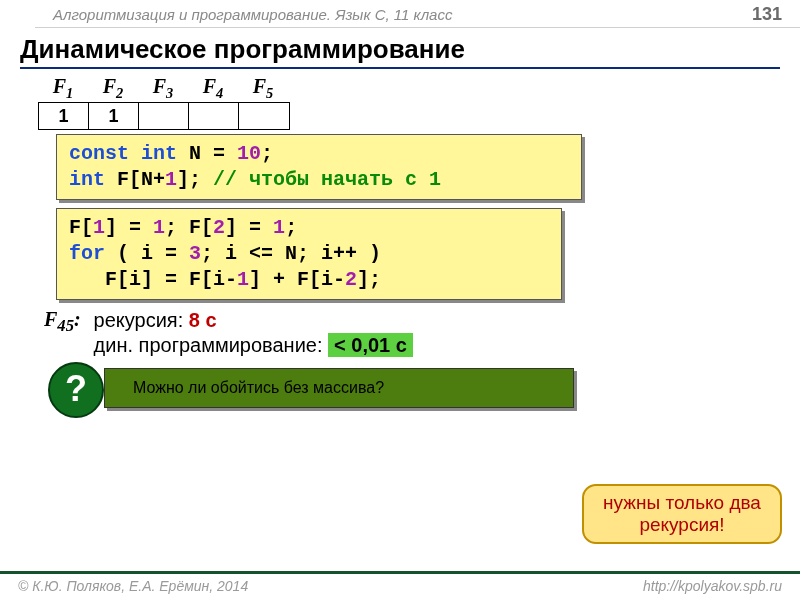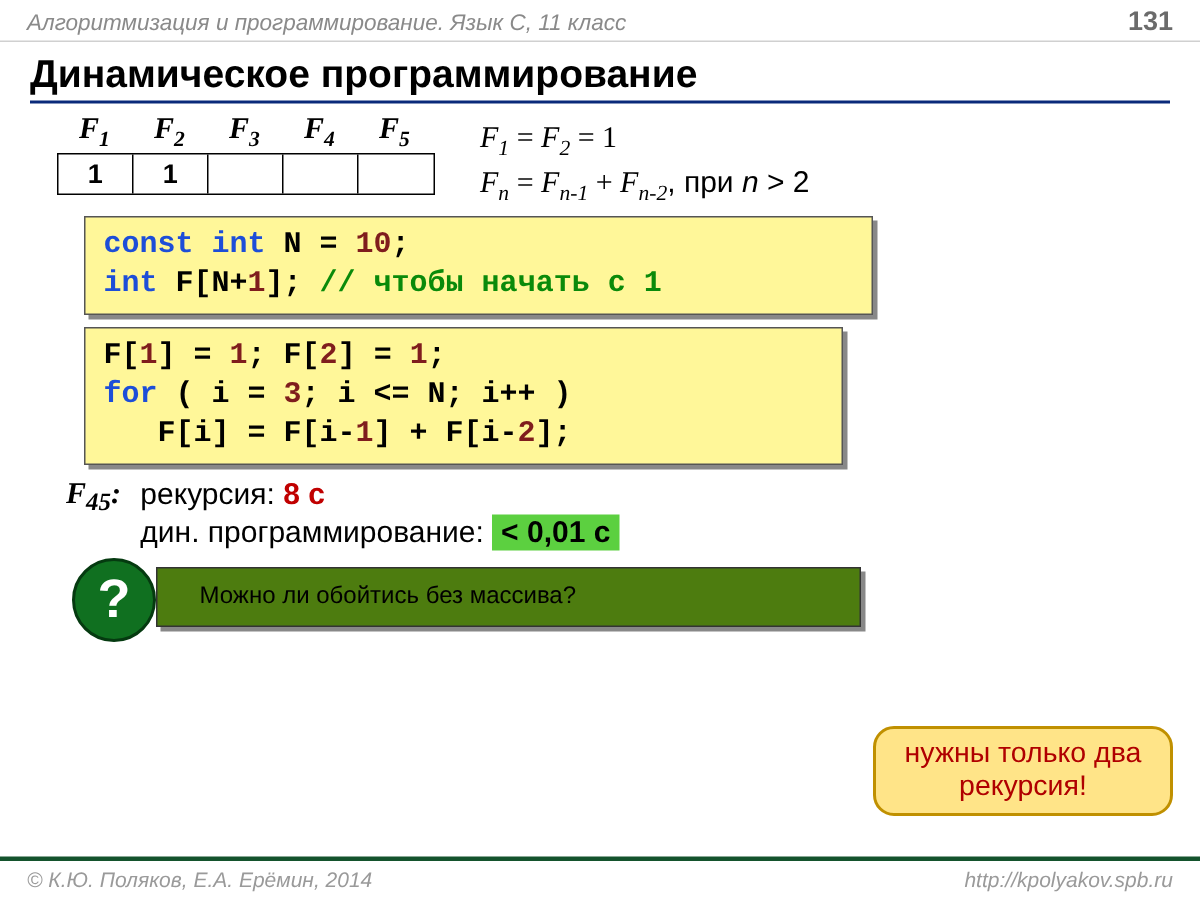--- a/index.html
+++ b/index.html
@@ -14,20 +14,21 @@
   }
   .page-header {
     display: flex;
     justify-content: space-between;
     align-items: baseline;
     padding: 4px 18px 2px 18px;
     font-style: italic;
     color: #8a8a8a;
     font-size: 15px;
     border-bottom: 1px solid #d0d0d0;
+    margin-left: 35px;
   }
   .page-header .num {
     font-size: 18px;
     font-weight: bold;
     color: #6b6b6b;
     font-style: normal;
   }
   .title {
     margin: 6px 20px 6px 20px;
     padding-bottom: 2px;
@@ -99,21 +100,21 @@
     font-family: 'Courier New', monospace;
     font-size: 20px;
     font-weight: bold;
     line-height: 1.3;
     white-space: pre;
     color: #000;
   }
   .cb-w1 { width: 500px; }
   .cb-w2 { width: 480px; }
   .k-blue { color: #1d4ed8; }
-  .k-num { color: #7f1d1d; }
+  .k-num { color: #a21caf; }
   .k-grn { color: #0a8a0a; }
   .timing {
     font-size: 20px;
     margin-left: 6px;
     margin-top: 2px;
   }
   .F45 {
     font-family: 'Times New Roman', serif;
     font-weight: bold;
     font-style: italic;
@@ -234,24 +235,20 @@
         <div>F<sub>5</sub></div>
       </div>
       <div class="fib-cells">
         <div>1</div>
         <div>1</div>
         <div></div>
         <div></div>
         <div></div>
       </div>
     </div>
-    <div class="fib-formula">
-      <div><i>F</i><sub>1</sub> = <i>F</i><sub>2</sub> = 1</div>
-      <div><i>F<sub>n</sub></i> = <i>F</i><sub><i>n</i>-1</sub> + <i>F</i><sub><i>n</i>-2</sub><span style="font-family:Arial">, при <i>n</i> &gt; 2</span></div>
-    </div>
   </div>
 
   <div class="codebox cb-w1"><span class="k-blue">const int</span><span> N = </span><span class="k-num">10</span><span>;</span>
 <span class="k-blue">int</span><span> F[N+</span><span class="k-num">1</span><span>]; </span><span class="k-grn">// чтобы начать с 1</span></div>
 
   <div class="codebox cb-w2"><span>F[</span><span class="k-num">1</span><span>] = </span><span class="k-num">1</span><span>; F[</span><span class="k-num">2</span><span>] = </span><span class="k-num">1</span><span>;</span>
 <span class="k-blue">for</span><span> ( i = </span><span class="k-num">3</span><span>; i &lt;= N; i++ )</span>
 <span>   F[i] = F[i-</span><span class="k-num">1</span><span>] + F[i-</span><span class="k-num">2</span><span>];</span></div>
 
   <div class="timing">

